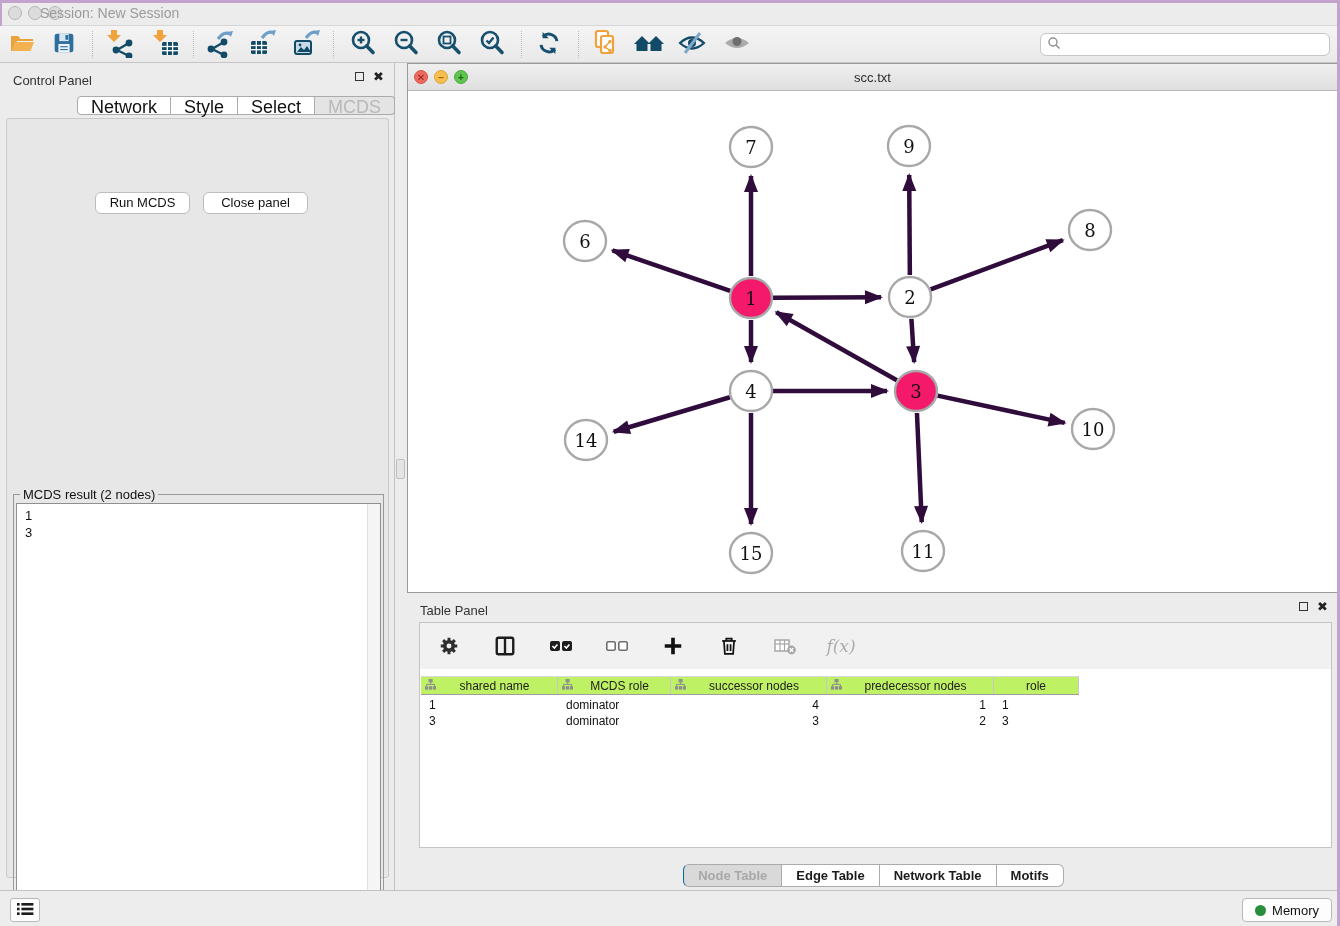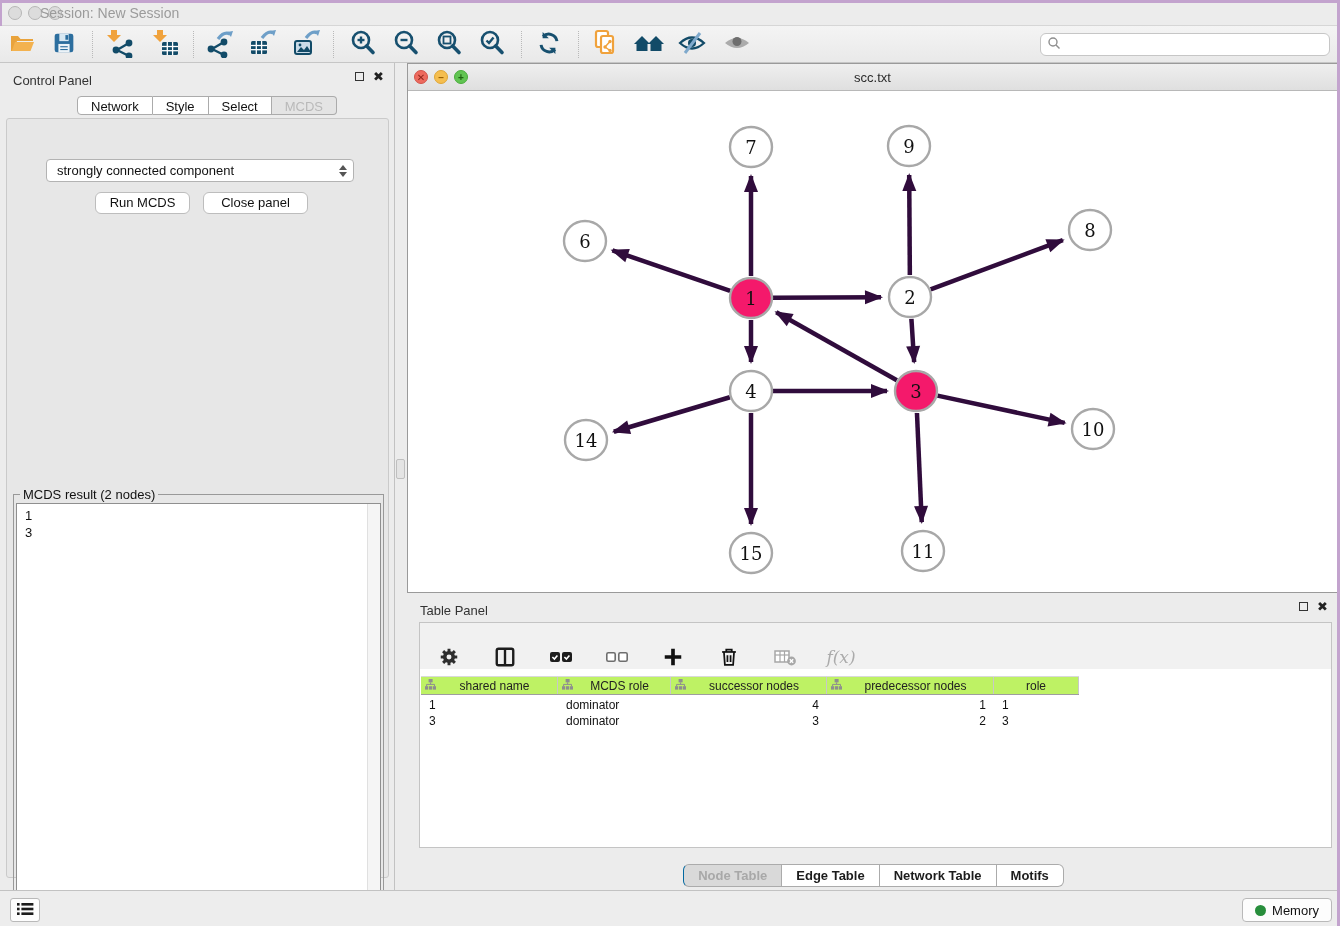--- a/index.html
+++ b/index.html
@@ -25,21 +25,21 @@
   #search-wrap { position:absolute; left:1040px; top:7px; width:290px; height:23px; background:#fff; border:1px solid #C6C6C6; border-radius:6px; display:flex; align-items:center; padding-left:6px; }
   #search-input { border:none; outline:none; flex:1; height:19px; font-size:12px; background:transparent; margin-left:4px; }
 
   
   #control-panel { left:0; top:63px; width:395px; height:827px; background:#ECECEC; border-right:1px solid #C2C2C2; }
   .panel-title { position:absolute; left:13px; top:10px; font-size:13px; color:#333; }
   .win-ctrls { position:absolute; top:9px; display:flex; gap:9px; align-items:center; }
   .float-ico { width:9px; height:9px; border:1.6px solid #333; display:inline-block; }
   .close-ico { font-size:13px; font-weight:bold; color:#222; line-height:9px; }
   #cp-tabs { position:absolute; left:77px; top:33px; display:flex; }
-  .cp-tab { height:19px; line-height:20px; padding:0 13px; background:#fff; border:1px solid #ABABAB; border-left:none; font-size:13px; color:#111; }
+  .cp-tab { height:19px; line-height:20px; padding:0 13px; background:#fff; border:1px solid #ABABAB; border-left:none; font-size:18px; color:#111; }
   .cp-tab:first-child { border-left:1px solid #ABABAB; border-radius:4px 0 0 4px; }
   .cp-tab.selected { background:#E4E4E4; color:#B9B9B9; border-radius:0 4px 4px 0; }
   #cp-content { position:absolute; left:6px; top:55px; width:383px; height:760px; background:#E7E7E7; border:1px solid #CACACA; border-radius:3px; }
   #opt-label { position:absolute; left:0; right:0; top:18px; text-align:center; color:#1a1a1a; }
   #criterion-select { position:absolute; left:39px; top:40px; width:308px; height:23px; background:#fff; border:1px solid #B3B3B3; border-radius:4px; display:flex; align-items:center; padding:0 6px 0 10px; }
   #criterion-select .val { flex:1; font-size:13px; color:#111; }
   .stepper { display:flex; flex-direction:column; gap:2px; align-items:center; }
   .stepper i { width:0; height:0; border-left:4px solid transparent; border-right:4px solid transparent; }
   .stepper .up { border-bottom:5px solid #555; }
   .stepper .dn { border-top:5px solid #555; }
@@ -60,21 +60,21 @@
   #net-title { position:absolute; left:0; right:0; top:6px; text-align:center; font-size:13px; color:#2b2b2b; }
   .traffic { position:absolute; top:6px; width:14px; height:14px; border-radius:50%; text-align:center; font-size:10px; font-weight:bold; line-height:14px; }
   .traffic.red { background:#ED6A5E; border:1px solid #D2544A; color:#8E241B; }
   .traffic.yellow { background:#F5BE4F; border:1px solid #DFA636; color:#985E00; }
   .traffic.green { background:#61C452; border:1px solid #4AAD3C; color:#1D6410; }
   #net-canvas { position:absolute; left:0; top:27px; width:929px; height:501px; background:#fff; }
 
   
   #table-panel { left:407px; top:593px; width:933px; height:297px; background:#ECECEC; }
   #tp-card { position:absolute; left:12px; top:29px; width:913px; height:226px; background:#fff; border:1px solid #C4C4C4; }
-  #tp-toolbar { position:absolute; left:0; top:0; right:0; height:46px; background:#F1F1F1; display:flex; align-items:flex-end; gap:30px; padding-left:16px; }
+  #tp-toolbar { position:absolute; left:0; top:0; right:0; height:46px; background:#F1F1F1; display:flex; align-items:center; gap:30px; padding-left:16px; }
   .tp-ico { width:26px; height:24px; display:flex; align-items:center; justify-content:center; }
   .fx-label { font-family:"DejaVu Serif",serif; font-style:italic; font-size:17px; color:#ABABAB; }
   #tp-header { position:absolute; left:1px; top:53px; height:19px; display:flex; background:#bef264; border-top:1px solid #D9D9D9; border-bottom:1px solid #9E9E9E; }
   .th { display:flex; align-items:center; border-right:1px solid #C8C8C8; font-size:12px; color:#222; padding:0 4px; }
   .th .lbl { flex:1; text-align:center; }
   .tr { position:absolute; left:1px; height:16px; display:flex; font-size:12px; color:#111; }
   .td { padding:0 8px; line-height:16px; }
   .r { text-align:right; }
   #tp-tabs { position:absolute; left:0; right:0; top:271px; display:flex; justify-content:center; }
   .tp-tab { height:23px; line-height:21px; padding:0 14px; background:#fff; border:1px solid #ABABAB; border-left:none; font-size:13px; font-weight:bold; color:#1c1c1c; }
@@ -271,27 +271,20 @@
       <span class="float-ico"></span>
       <span class="close-ico">✖</span>
     </div>
     <div id="cp-tabs">
       <div class="cp-tab">Network</div>
       <div class="cp-tab">Style</div>
       <div class="cp-tab">Select</div>
       <div class="cp-tab selected">MCDS</div>
     </div>
     <div id="cp-content">
-      <div id="criterion-select">
-        <span class="val">strongly connected component</span>
-        <span class="stepper">
-            <i class="up"></i>
-            <i class="dn"></i>
-          </span>
-      </div>
       <button class="cp-btn" style="left:88px; width:95px">Run MCDS</button>
       <button class="cp-btn" style="left:196px; width:105px">Close panel</button>
       <div id="mcds-fieldset">
         <span id="mcds-legend">MCDS result (2 nodes)</span>
         <div id="mcds-box">
           <div id="mcds-lines">1
 3</div>
           <div id="mcds-scroll"></div>
         </div>
       </div>

